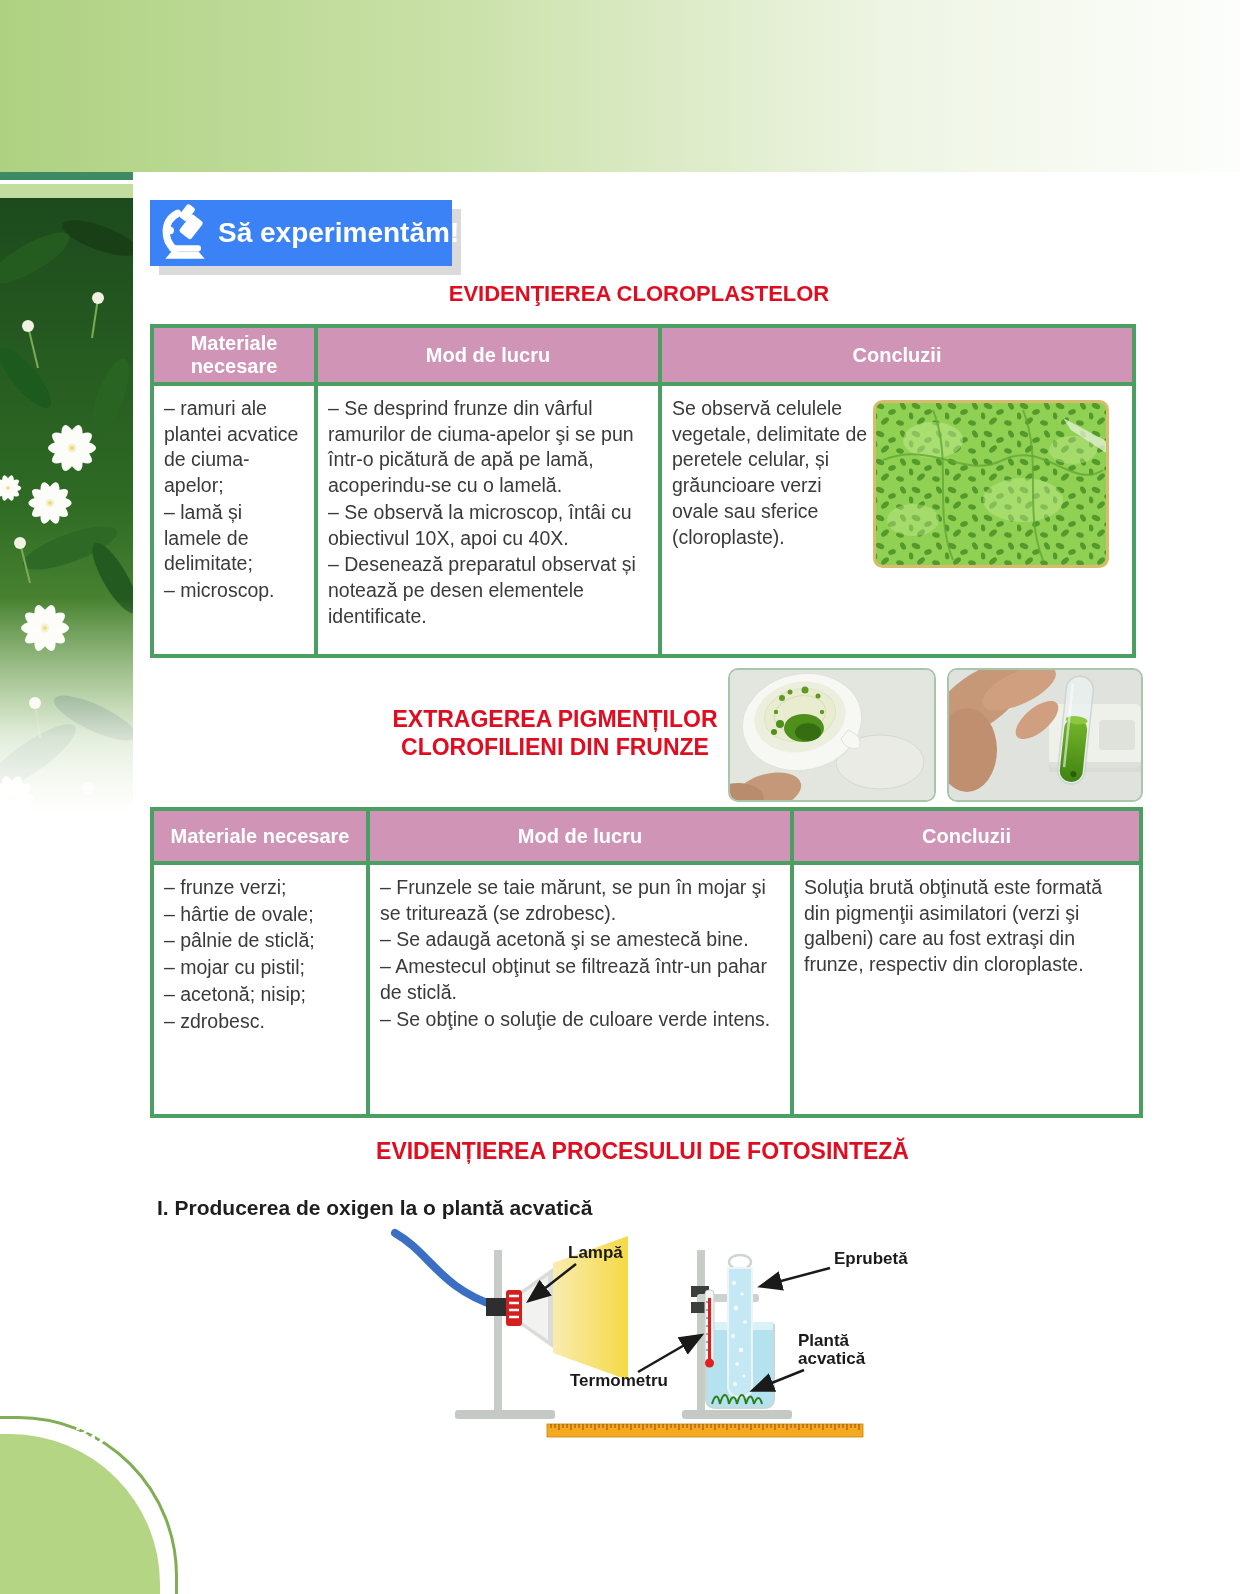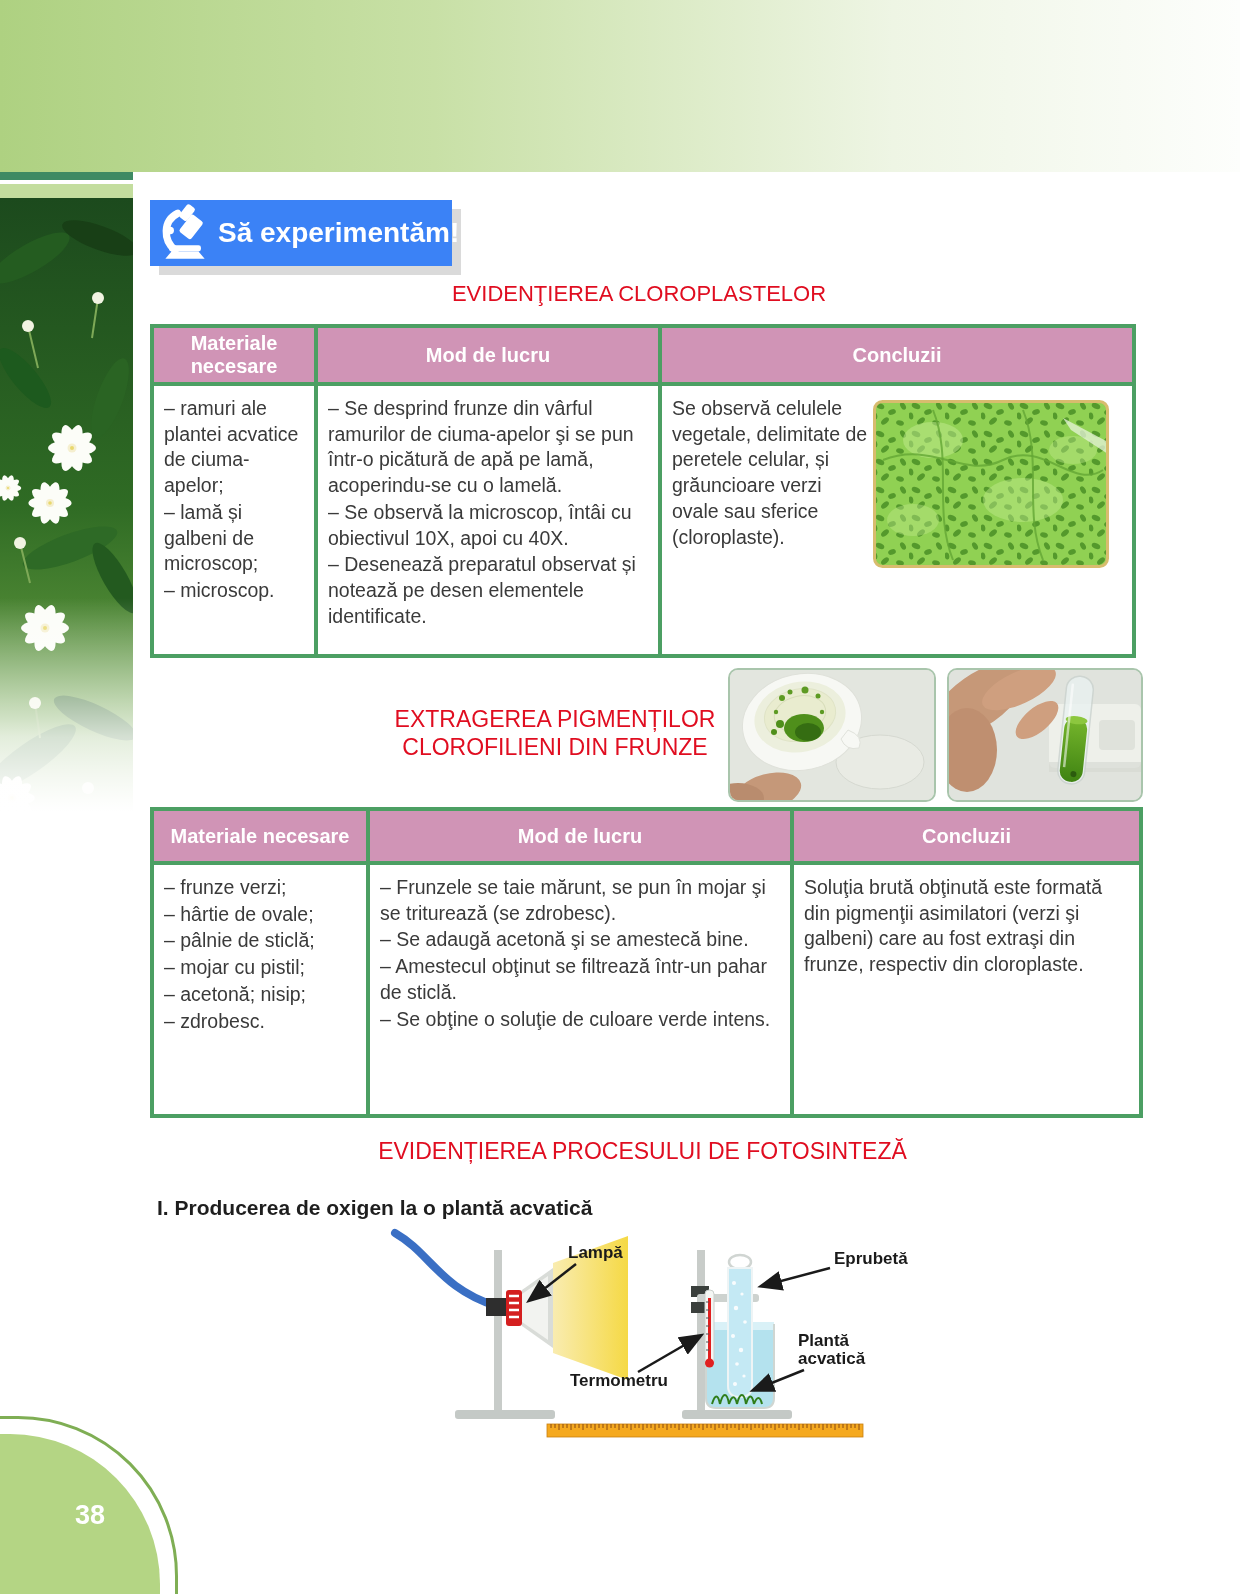--- a/index.html
+++ b/index.html
@@ -13,21 +13,21 @@
   .strip-light{position:absolute;left:0;top:184px;width:133px;height:14px;background:#c3dd9e;}
   .flower-photo{position:absolute;left:0;top:198px;width:133px;height:614px;}
 
   
   .banner{position:absolute;left:150px;top:200px;width:302px;height:66px;background:#3b82f6;
           box-shadow:9px 9px 0 0 #dadada;}
   .banner .mic{position:absolute;left:8px;top:3px;width:54px;height:60px;}
   .banner .lbl{position:absolute;left:68px;top:0;height:66px;line-height:66px;
                color:#fff;font-size:28px;font-weight:bold;white-space:nowrap;}
 
-  .red-h{position:absolute;color:#e00d20;font-weight:normal;text-align:center;}
+  .red-h{position:absolute;color:#e00d20;font-weight:bold;text-align:center;}
   .h1{left:150px;top:281px;width:978px;font-size:22px;}
   .h2{left:375px;top:705px;width:360px;font-size:23px;line-height:28px;}
   .h3{left:150px;top:1138px;width:985px;font-size:23px;}
   .subsection{position:absolute;left:157px;top:1196px;font-size:21px;font-weight:bold;color:#1e1e1e;}
 
   
   .gtable{position:absolute;display:grid;background:#4c9f63;border:4px solid #4c9f63;grid-gap:4px;}
   .t1{left:150px;top:324px;width:978px;height:326px;
       grid-template-columns:160px 340px 1fr;grid-template-rows:54px 1fr;}
   .t2{left:150px;top:807px;width:985px;height:303px;
@@ -48,21 +48,21 @@
 
   
   .diagram{position:absolute;left:370px;top:1228px;width:540px;height:215px;}
   .diagram text{font-family:"Liberation Sans",sans-serif;font-weight:bold;font-size:17px;fill:#1a1a1a;}
 
   
   .corner-ring{position:absolute;left:-12px;bottom:-12px;width:184px;height:184px;
                border:3px solid #7fae54;border-radius:0 160px 0 0;background:#fff;}
   .corner-fill{position:absolute;left:-12px;bottom:-12px;width:172px;height:172px;
                border-radius:0 150px 0 0;background:#b4d584;}
-  .pagenum{position:absolute;left:66px;top:1500px;width:48px;text-align:center;
+  .pagenum{position:absolute;left:66px;top:1420px;width:48px;text-align:center;
            color:#fff;font-size:27px;font-weight:bold;}
 </style>
 </head>
 <body>
 
 <div class="page">
 
   <div class="top-band"></div>
   <div class="strip-dark"></div>
   <div class="strip-light"></div>
@@ -129,21 +129,21 @@
   </div>
 
   <div class="red-h h1">EVIDENŢIEREA CLOROPLASTELOR</div>
 
   <div class="gtable t1">
     <div class="th">Materiale necesare</div>
     <div class="th">Mod de lucru</div>
     <div class="th">Concluzii</div>
     <div class="td">
         <div class="li">– ramuri ale plantei acvatice de ciuma-apelor;</div>
-        <div class="li">– lamă și galbeni de microscop;</div>
+        <div class="li">– lamă și lamele de delimitate;</div>
         <div class="li">– microscop.</div>
       </div>
     <div class="td">
         <div class="li">– Se desprind frunze din vârful ramurilor de ciuma-apelor şi se pun într-o picătură de apă pe lamă, acoperindu-se cu o lamelă.</div>
         <div class="li">– Se observă la microscop, întâi cu obiectivul 10X, apoi cu 40X.</div>
         <div class="li">– Desenează preparatul observat și notează pe desen elementele identificate.</div>
       </div>
     <div class="td c-flex">
       <div class="c-text">Se observă celulele vegetale, delimitate de peretele celular, și grăuncioare verzi ovale sau sferice (cloroplaste).</div>
       <svg class="micro-img" viewBox="0 0 236 168">

